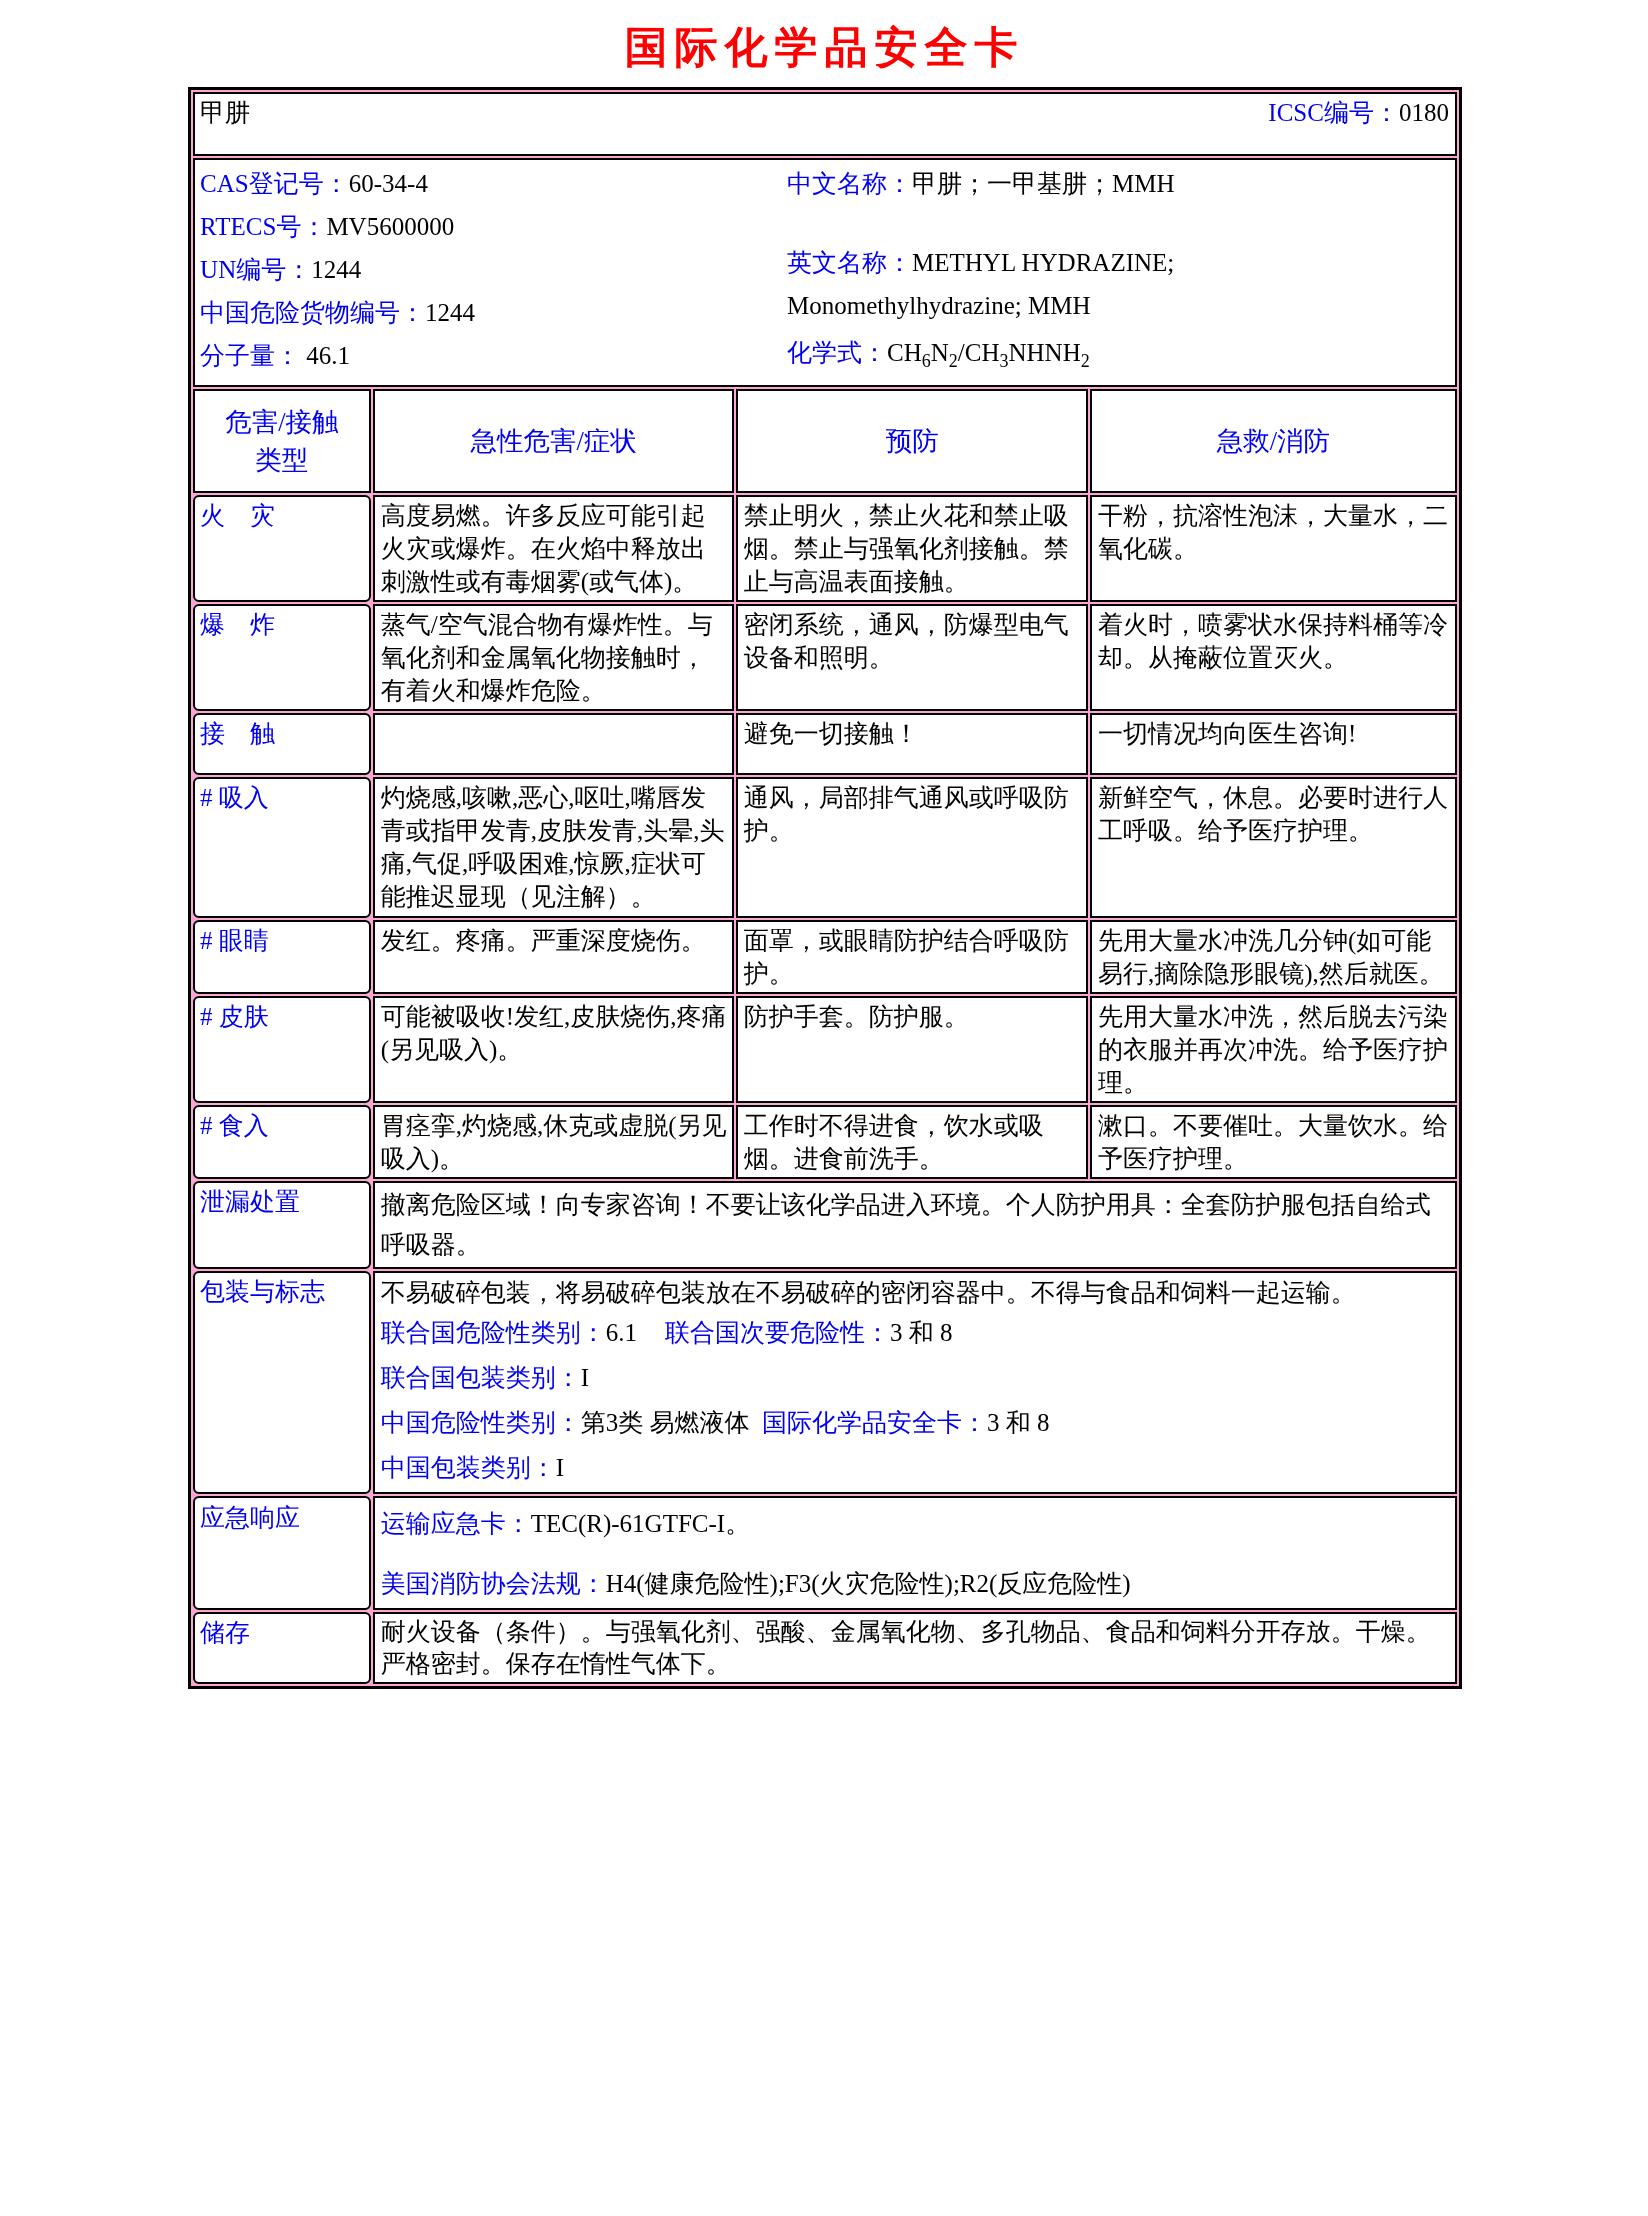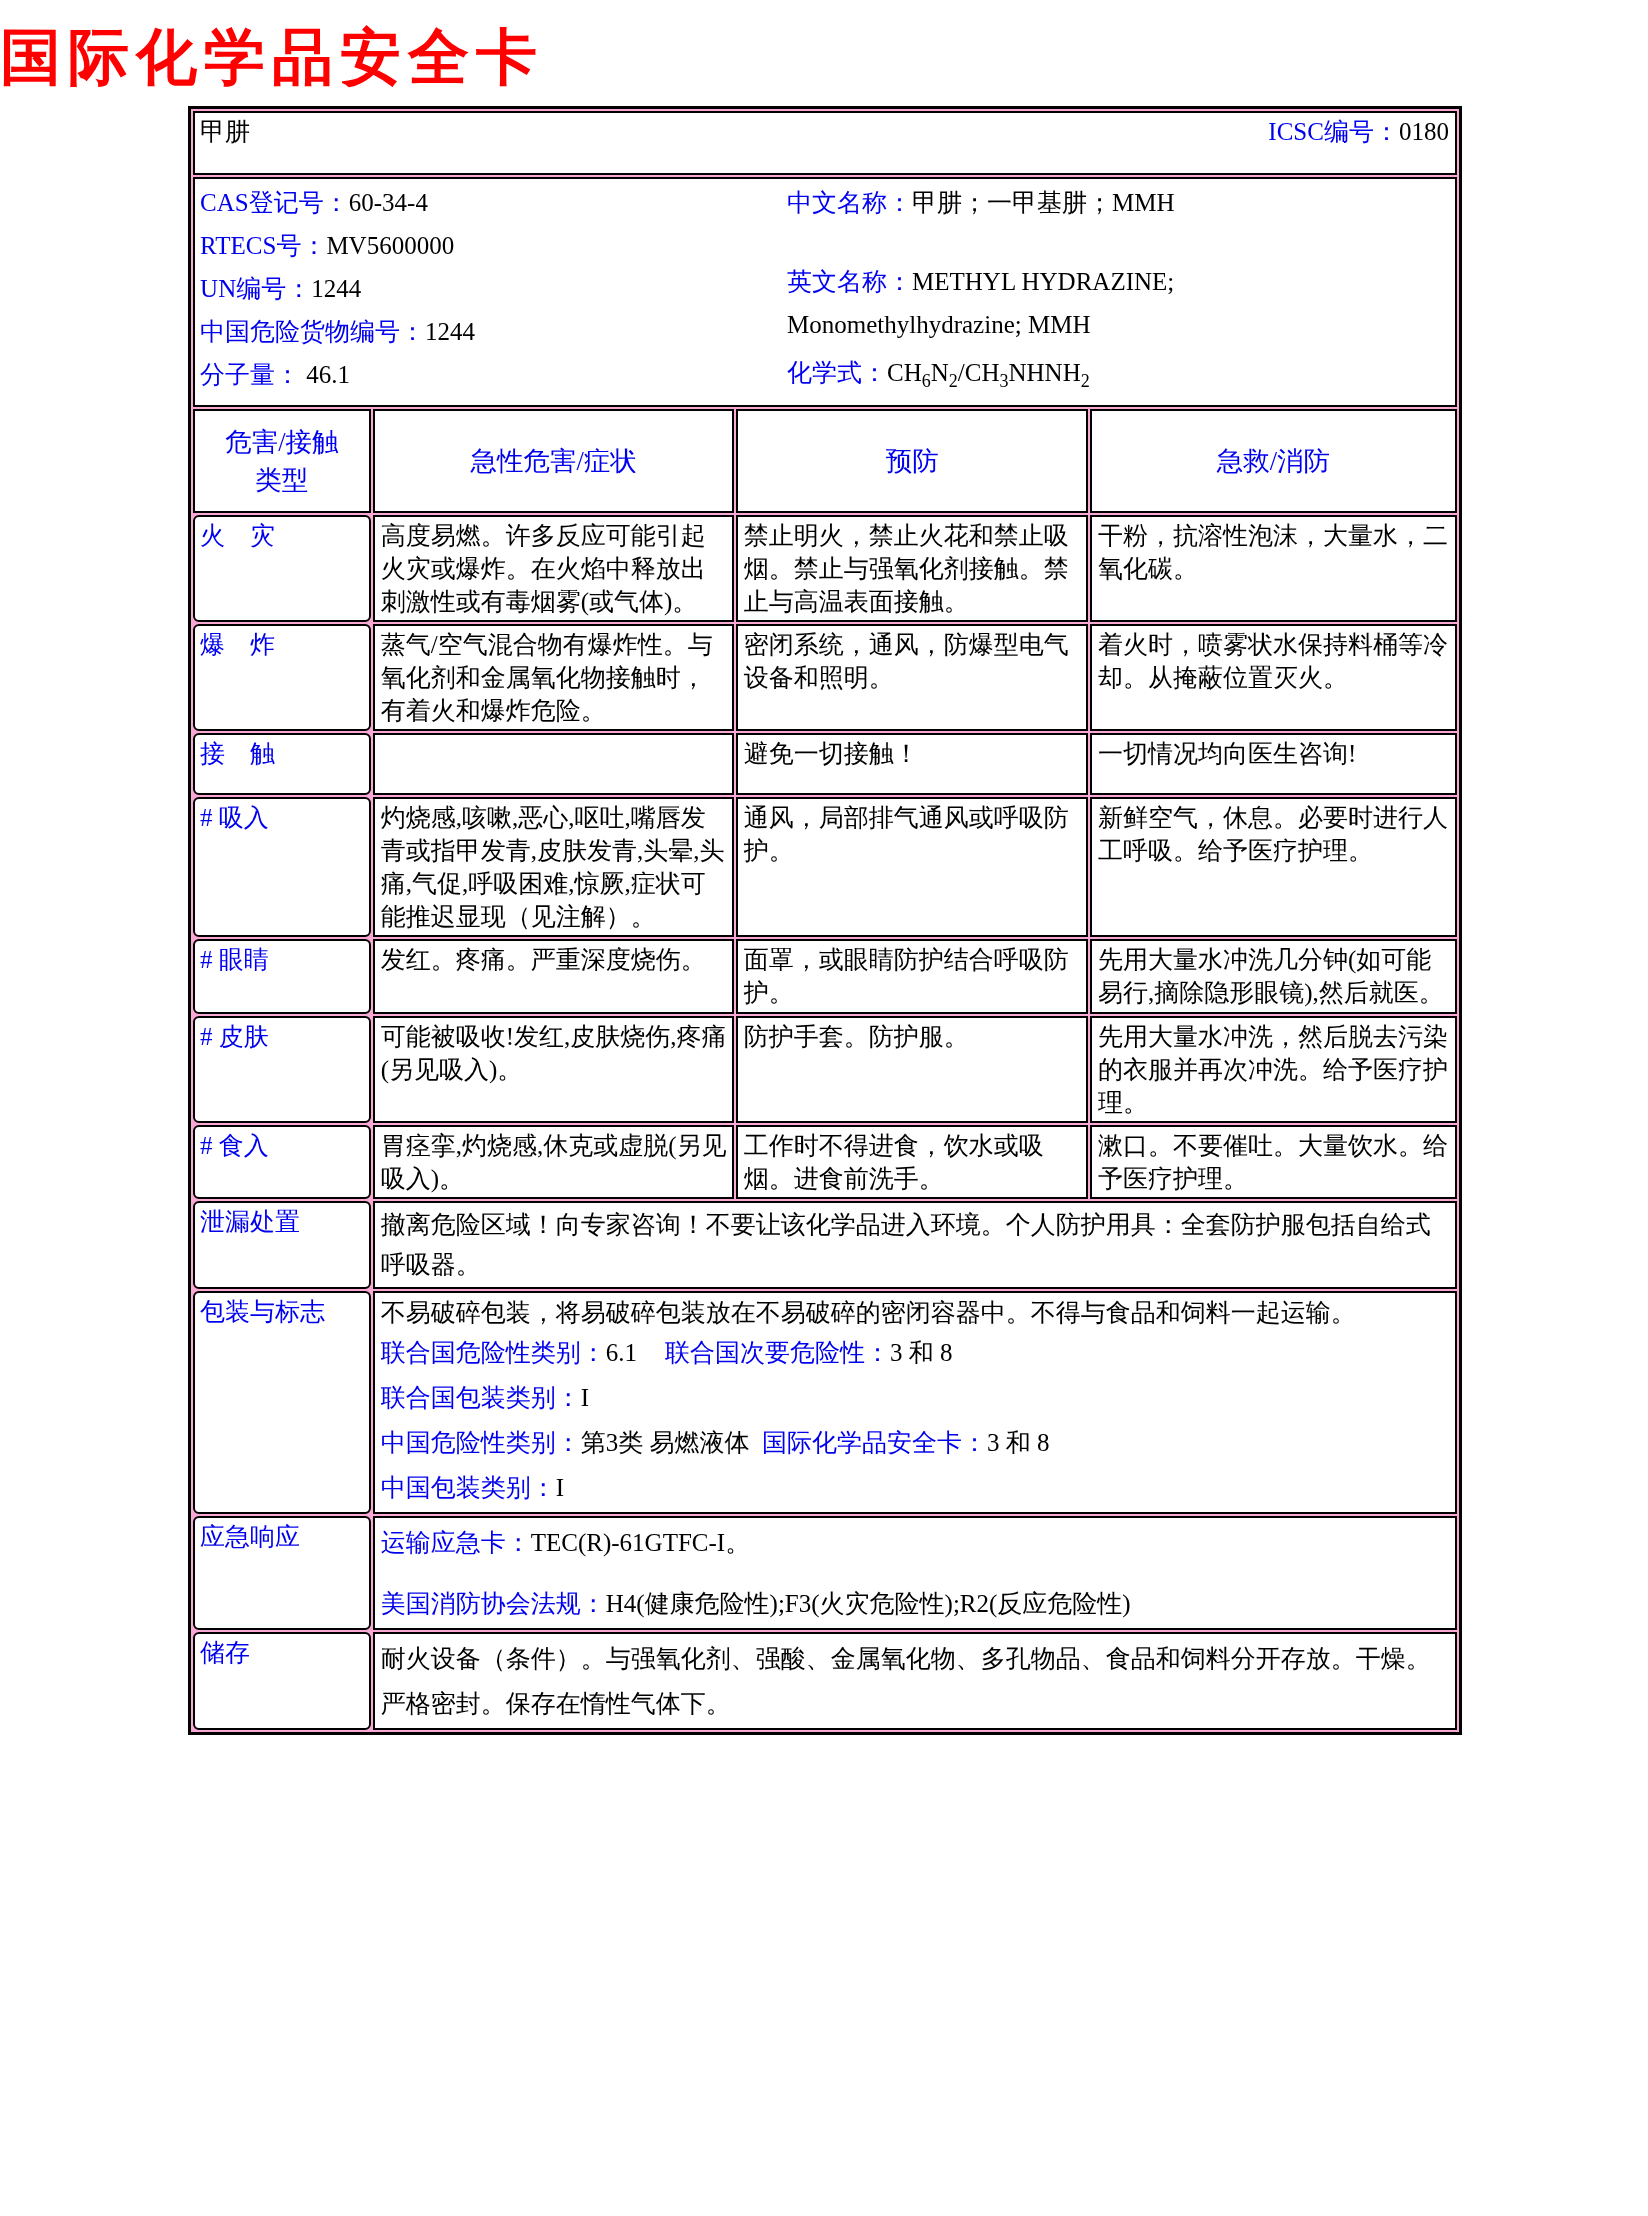--- a/index.html
+++ b/index.html
@@ -6,23 +6,23 @@
   html, body { background: #ffffff; }
   body {
     width: 1649px;
     height: 2216px;
     font-family: "Liberation Serif", "DejaVu Serif", serif;
     color: #000000;
     position: relative;
   }
   .page { width: 1649px; padding-top: 24px; }
   .title {
-    text-align: left;
+    text-align: center;
     color: #ff0000;
-    font-size: 61px;
+    font-size: 43px;
     font-weight: bold;
     letter-spacing: 7px;
     line-height: 1.1;
     margin-bottom: 15.3px;
     font-family: "Liberation Serif", "DejaVu Serif", serif;
   }
   table.card {
     width: 1274px;
     margin: 0 auto;
     border-collapse: separate;
@@ -75,21 +75,21 @@
   td.c { vertical-align: top; }
   td.min-contact { height: 62px; }
 
   
   .spill-text { line-height: 40px; }
   .pk-intro { line-height: 35px; }
   .lline { line-height: 45px; }
   .gapL { margin-left: 28px; }
   .gapS { margin-left: 12.5px; }
   .em2 { margin-top: 15.3px; }
-  .storage-text { line-height: 45px; font-family: Liberation Serif, serif; }
+  .storage-text { line-height: 32px; font-family: Liberation Serif, serif; }
 </style>
 </head>
 <body>
 
 <div class="page">
 
   <div class="title">国际化学品安全卡</div>
 
   <table class="card">
     <colgroup>

